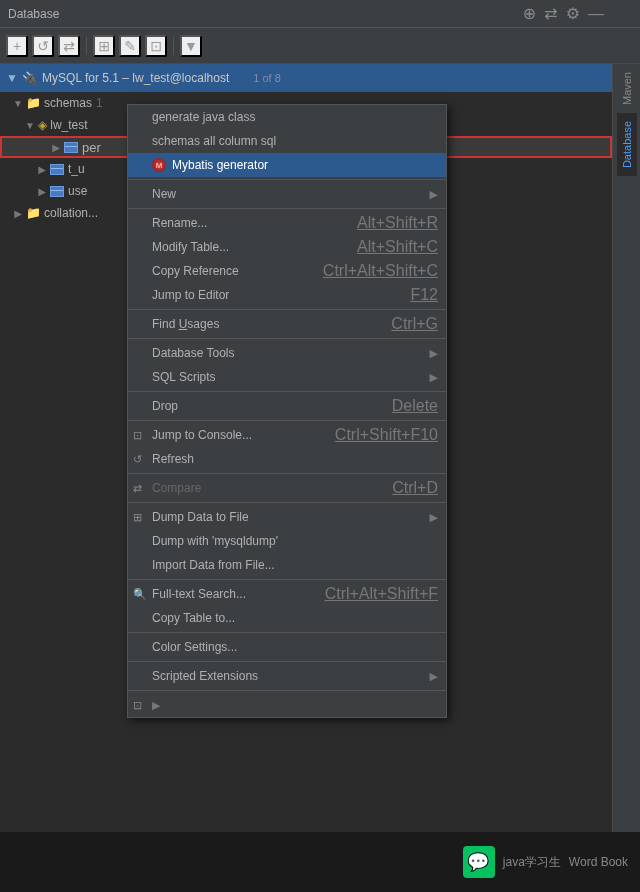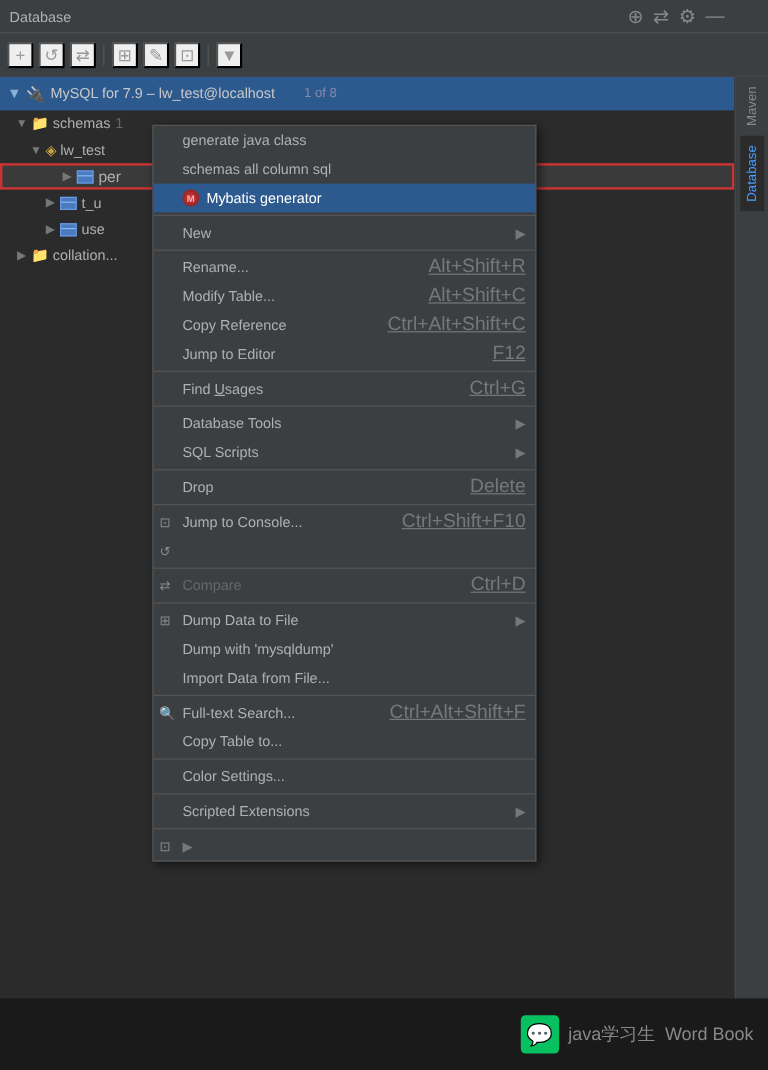--- a/index.html
+++ b/index.html
@@ -228,21 +228,21 @@
       width: 32px;
       height: 32px;
       background: #07c160;
       border-radius: 4px;
       display: flex;
       align-items: center;
       justify-content: center;
       color: white;
       font-size: 18px;
     }
-    .bottom-text { color: #888; font-size: 15px; }
+    .bottom-text { color: #888; font-size: 12px; }
 
     
     .top-right-icons {
       position: absolute;
       top: 4px;
       right: 36px;
       display: flex;
       gap: 8px;
       align-items: center;
     }
@@ -276,21 +276,21 @@
   <div class="toolbar-sep"></div>
   <button class="toolbar-btn">▼</button>
 </div>
 
 <div class="main-area">
   <div class="sidebar">
 
     <div class="db-header">
       <span class="arrow">▼</span>
       <span style="color:#4a9eff; font-size:13px;">🔌</span>
-      <span class="connection-name">MySQL for 7.9 – lw_test@localhost</span>
+      <span class="connection-name">MySQL for 5.1 – lw_test@localhost</span>
       <span class="page-indicator">1 of 8</span>
     </div>
 
     <div class="tree-item indent1">
       <span class="arrow-icon">▼</span>
       <span class="folder-icon">📁</span>
       <span>schemas</span>
       <span style="color:#666; margin-left:4px;">1</span>
     </div>
     <div class="tree-item indent2">
@@ -373,20 +373,21 @@
         <span class="menu-item-shortcut">Delete</span>
       </div>
       <div class="menu-separator"></div>
       <div class="menu-item">
         <span class="icon-prefix">⊡</span>
         <span class="menu-item-label">Jump to Console...</span>
         <span class="menu-item-shortcut">Ctrl+Shift+F10</span>
       </div>
       <div class="menu-item">
         <span class="icon-prefix">↺</span>
+        <span class="menu-item-label">Refresh</span>
       </div>
       <div class="menu-separator"></div>
       <div class="menu-item disabled">
         <span class="icon-prefix">⇄</span>
         <span class="menu-item-label">Compare</span>
         <span class="menu-item-shortcut">Ctrl+D</span>
       </div>
       <div class="menu-separator"></div>
       <div class="menu-item">
         <span class="icon-prefix">⊞</span>

